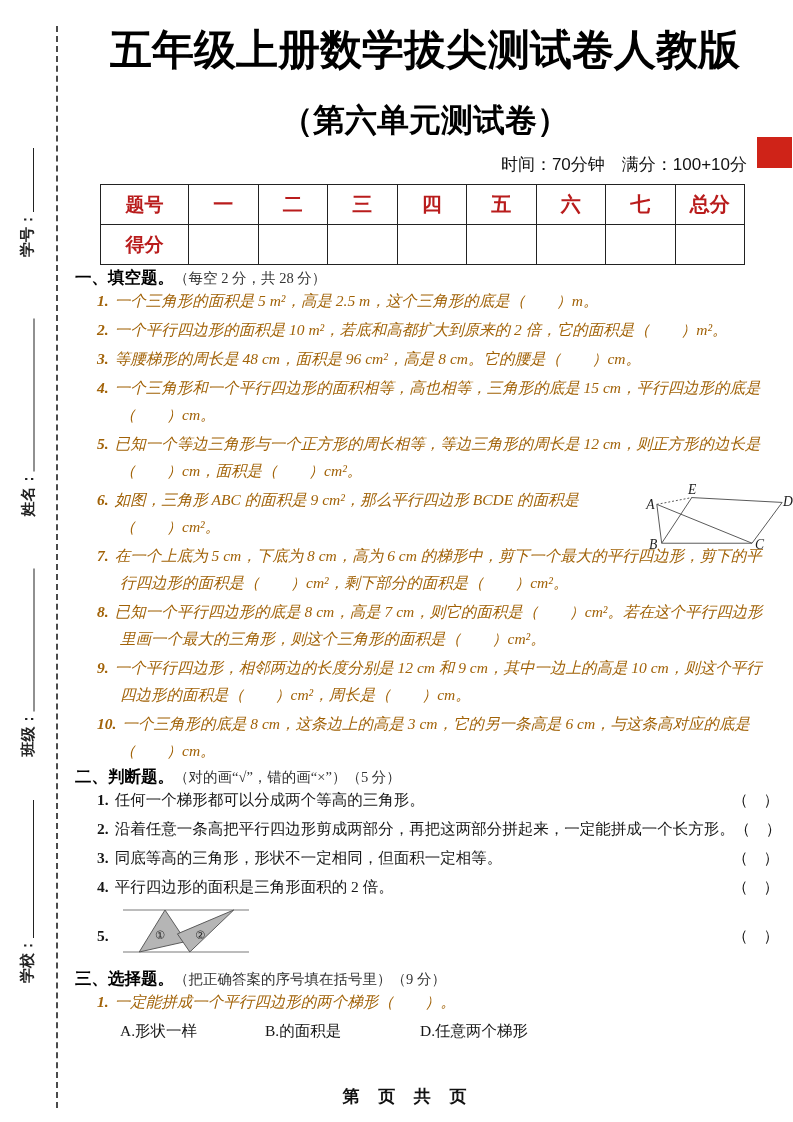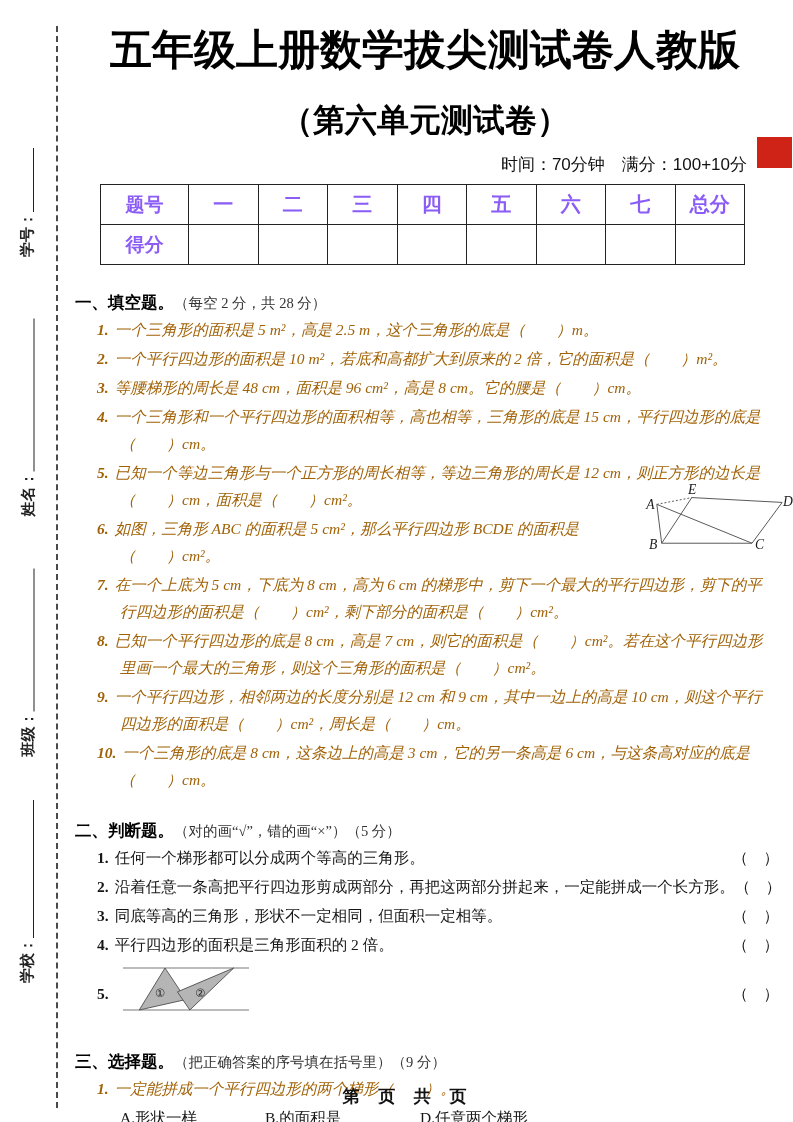--- a/index.html
+++ b/index.html
@@ -52,27 +52,27 @@
   }
   .red-marker { position: absolute; left: 757px; top: 137px; width: 35px; height: 31px; background: #cf2318; }
 
   
   table.score {
     margin: 9px 0 0 25px; border-collapse: collapse;
     width: 645px; table-layout: fixed;
   }
   table.score td {
     border: 1.6px solid #222; height: 40px; text-align: center; vertical-align: middle;
-    font-size: 20px; font-weight: 600; color: #8b5cf6;
+    font-size: 20px; font-weight: 600; color: #b91c1c;
   }
   table.score td.corner, table.score td.scorelbl { font-size: 19px; font-weight: 700; }
   table.score col.c0 { width: 88px; }
 
   
-  .sec-head { margin-top: 25px; font-size: 16.5px; line-height: 26px; }
+  .sec-head { margin-top: 4px; font-size: 16.5px; line-height: 18px; }
   .sec-title { font-weight: bold; color: #000; }
   .sec-note { font-size: 14.5px; color: #333; }
 
   .q {
     margin-left: 22px; margin-bottom: 2px; width: 668px;
     padding-left: 23px; text-indent: -23px;
     font-size: 15.5px; line-height: 27px; color: #a16207; font-style: italic;
   }
   .qnum { font-weight: bold; margin-right: 6px; }
   .q6 { width: 520px; }
@@ -176,21 +176,21 @@
 
   <div class="sec-head">
     <span class="sec-title">一、填空题。</span><span class="sec-note">（每空 2 分，共 28 分）</span>
   </div>
 
   <div class="q"><span class="qnum">1.</span><span>一个三角形的面积是 5 m²，高是 2.5 m，这个三角形的底是（　　）m。</span></div>
   <div class="q"><span class="qnum">2.</span><span>一个平行四边形的面积是 10 m²，若底和高都扩大到原来的 2 倍，它的面积是（　　）m²。</span></div>
   <div class="q"><span class="qnum">3.</span><span>等腰梯形的周长是 48 cm，面积是 96 cm²，高是 8 cm。它的腰是（　　）cm。</span></div>
   <div class="q"><span class="qnum">4.</span><span>一个三角形和一个平行四边形的面积相等，高也相等，三角形的底是 15 cm，平行四边形的底是（　　）cm。</span></div>
   <div class="q"><span class="qnum">5.</span><span>已知一个等边三角形与一个正方形的周长相等，等边三角形的周长是 12 cm，则正方形的边长是（　　）cm，面积是（　　）cm²。</span></div>
-  <div class="q q6"><span class="qnum">6.</span><span>如图，三角形 ABC 的面积是 5 cm²，那么平行四边形 BCDE 的面积是（　　）cm²。</span></div>
+  <div class="q q6"><span class="qnum">6.</span><span>如图，三角形 ABC 的面积是 9 cm²，那么平行四边形 BCDE 的面积是（　　）cm²。</span></div>
   <div class="q"><span class="qnum">7.</span><span>在一个上底为 5 cm，下底为 8 cm，高为 6 cm 的梯形中，剪下一个最大的平行四边形，剪下的平行四边形的面积是（　　）cm²，剩下部分的面积是（　　）cm²。</span></div>
   <div class="q"><span class="qnum">8.</span><span>已知一个平行四边形的底是 8 cm，高是 7 cm，则它的面积是（　　）cm²。若在这个平行四边形里画一个最大的三角形，则这个三角形的面积是（　　）cm²。</span></div>
   <div class="q"><span class="qnum">9.</span><span>一个平行四边形，相邻两边的长度分别是 12 cm 和 9 cm，其中一边上的高是 10 cm，则这个平行四边形的面积是（　　）cm²，周长是（　　）cm。</span></div>
   <div class="q"><span class="qnum">10.</span><span>一个三角形的底是 8 cm，这条边上的高是 3 cm，它的另一条高是 6 cm，与这条高对应的底是（　　）cm。</span></div>
 
   <div class="sec-head">
     <span class="sec-title">二、判断题。</span><span class="sec-note">（对的画“√”，错的画“×”）（5 分）</span>
   </div>
 
   <div class="jq">

